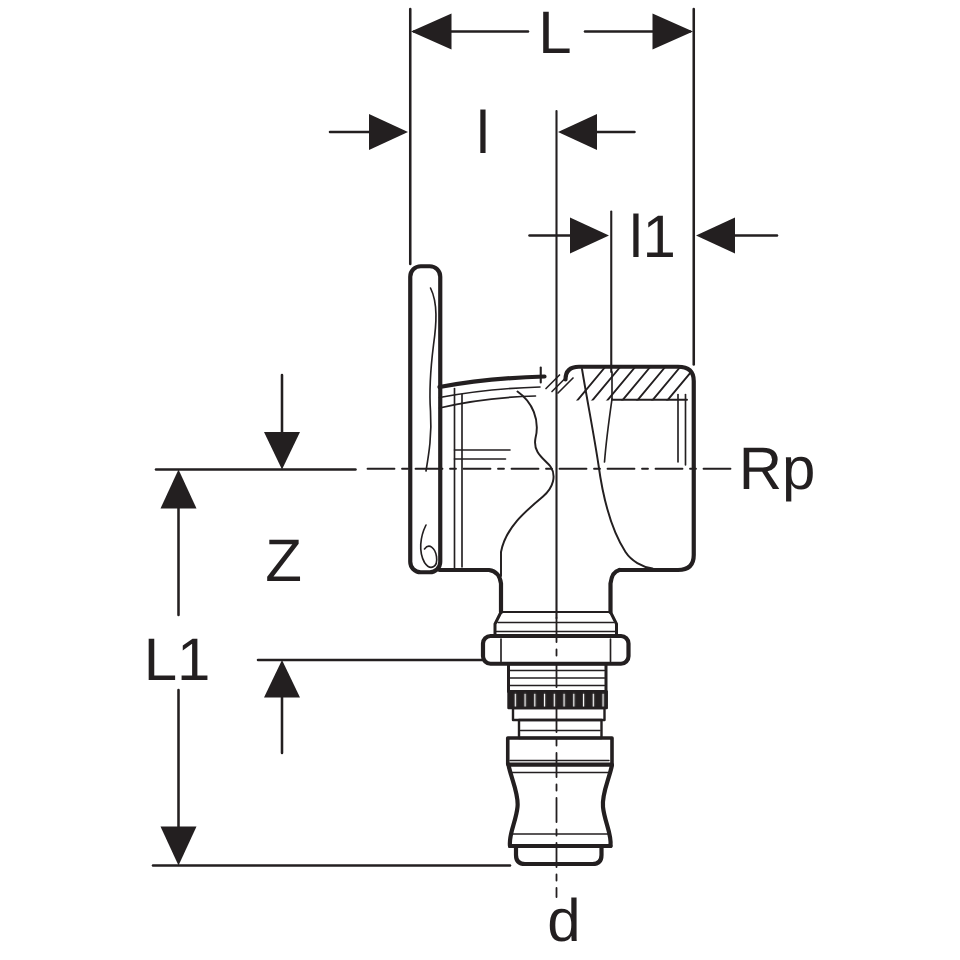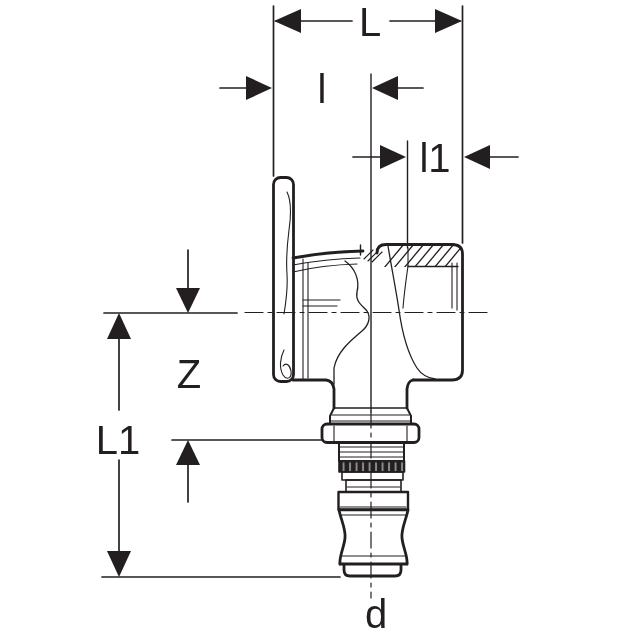--- a/index.html
+++ b/index.html
@@ -157,17 +157,18 @@
         <line stroke-width="1" x1="341" y1="556" x2="406" y2="556"></line>
 
         <path stroke-width="2.8" d="M340,564 L344,564 L401,564 L407,564 M344,564 L344,570 Q344,576 350,576 L395,576 Q401,576 401,570 L401,564"></path>
       </g>
     </g>
   </svg>
 
   <div class="dim-label" style="left:370px;top:22px">L</div>
   <div class="dim-label" style="left:322px;top:89px">l</div>
   <div class="dim-label" style="left:435px;top:158px">l1</div>
+  <div class="dim-label" style="left:518px;top:313px">Rp</div>
   <div class="dim-label" style="left:189px;top:374px">Z</div>
   <div class="dim-label" style="left:118px;top:440px">L1</div>
   <div class="dim-label" style="left:376px;top:614px">d</div>
 
 </div>
 
 </body></html>

